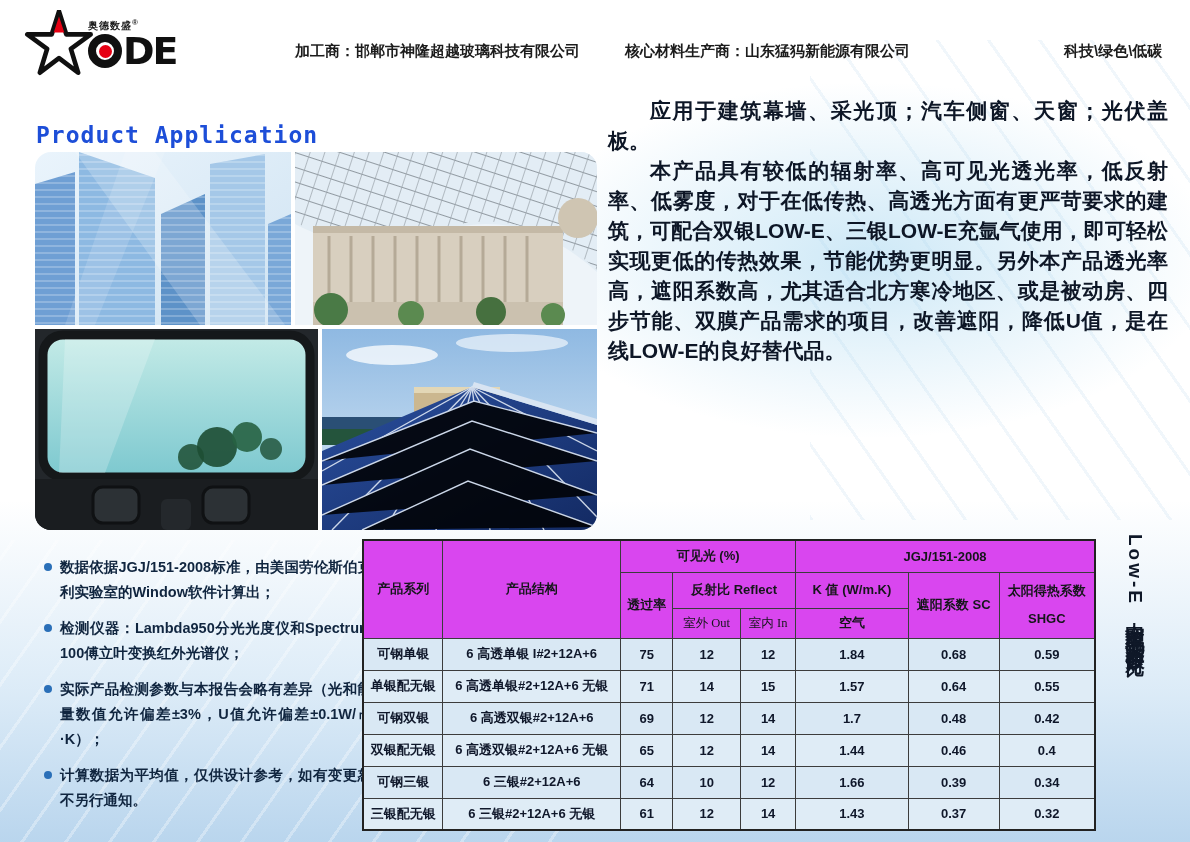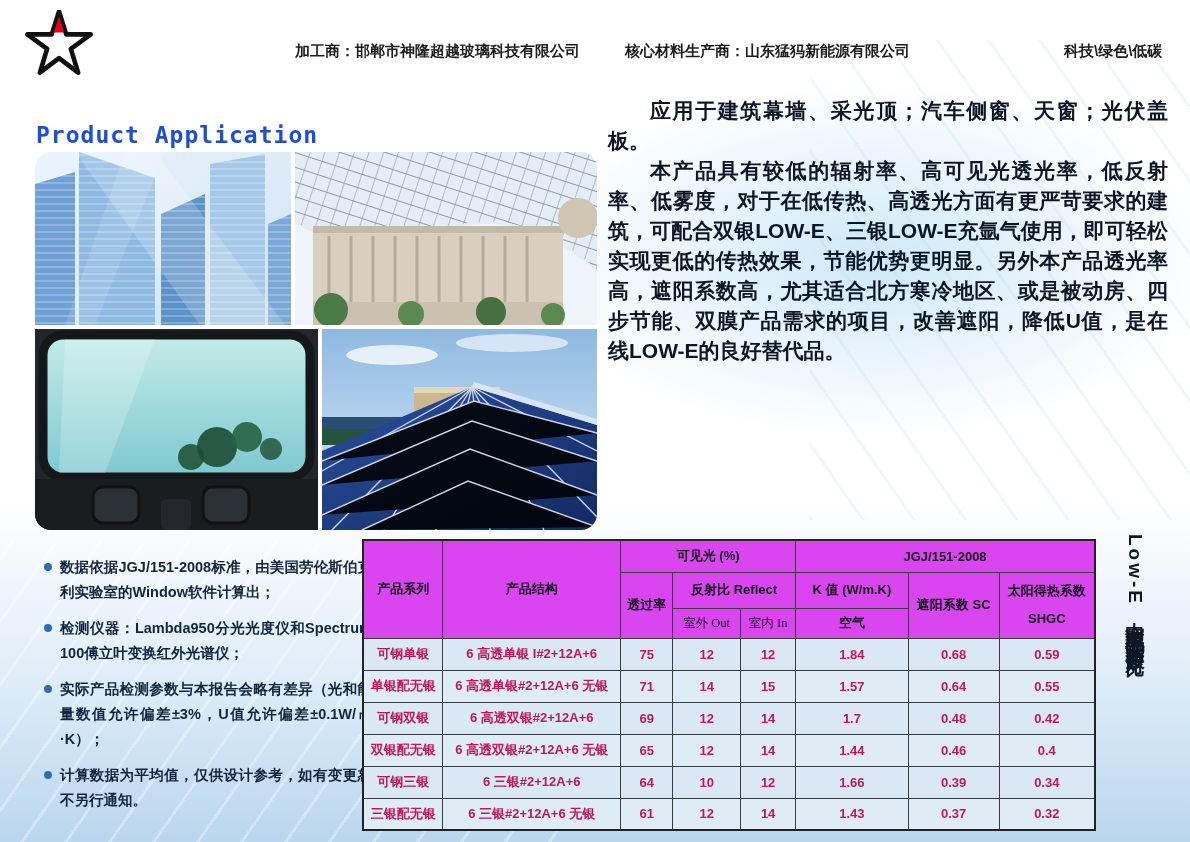--- a/index.html
+++ b/index.html
@@ -60,21 +60,21 @@
             line-height:25px;color:#10253f;text-align:justify;}
   .notes li::before{content:"";position:absolute;left:2px;top:8px;width:8px;height:8px;border-radius:50%;
                     background:#2a6fb8;}
 
   
   .spec-wrap{position:absolute;left:362px;top:539px;width:734px;}
   table.spec{border-collapse:collapse;table-layout:fixed;width:100%;border:2px solid #222;}
   .spec th,.spec td{border:1px solid #3c3c3c;text-align:center;vertical-align:middle;padding:0 2px;}
   .spec thead th{background:#d946ef;font-size:13px;font-weight:700;color:#15161a;}
   .spec thead th.sub{font-weight:400;font-family:"Liberation Serif",serif;font-size:12.5px;}
-  .spec tbody td{background:#d9e8f4;font-size:13px;font-weight:700;color:#be185d;}
+  .spec tbody td{background:#d9e8f4;font-size:13px;font-weight:700;color:#0f172a;}
   .spec tbody tr:nth-child(even) td{background:#dfecf6;}
   .spec .hA{height:32px;} .spec .hB{height:36px;} .spec .hC{height:30px;}
   .spec tbody tr{height:32px;}
   .shgc-cell div{line-height:1.1;} .shgc-cell .l2{margin-top:14px;}
 
   
   .side-label{position:absolute;left:1112px;top:534px;height:306px;width:36px;
     writing-mode:vertical-rl;text-orientation:mixed;font-size:19px;font-weight:700;
     letter-spacing:3px;color:#0f1828;}
 </style>
@@ -86,20 +86,29 @@
   <div class="bg-streaks-tr"></div>
   <div class="bg-blob-center"></div>
   <div class="bg-bottom"></div>
   <div class="bg-streaks-bl"></div>
 
   <div class="logo">
     <svg class="logo-star" viewBox="0 0 100 100">
       <polygon points="50,2 61,37 98,37 68,59 79,95 50,73 21,95 32,59 2,37 39,37" fill="#ffffff" stroke="#101010" stroke-width="7" stroke-linejoin="round"></polygon>
       <polygon points="50,10 58,34 42,34" fill="#e60013"></polygon>
     </svg>
+    <div class="logo-right">
+      <div class="logo-cn"><span>奥德数盛</span><span class="reg">®</span></div>
+      <div class="logo-word">
+        <span class="logo-o">
+            <i></i>
+          </span>
+          <span>DE</span>
+      </div>
+    </div>
   </div>
   <div class="hdr-text hdr-producer">核心材料生产商：山东猛犸新能源有限公司</div>
   <div class="hdr-text hdr-processor">加工商：邯郸市神隆超越玻璃科技有限公司</div>
   <div class="hdr-text hdr-slogan">科技\绿色\低碳</div>
 
   <div class="title-en">Product Application</div>
 
   <div class="collage">
     <div class="ph ph1">
       <svg viewBox="0 0 256 173" preserveAspectRatio="none">

